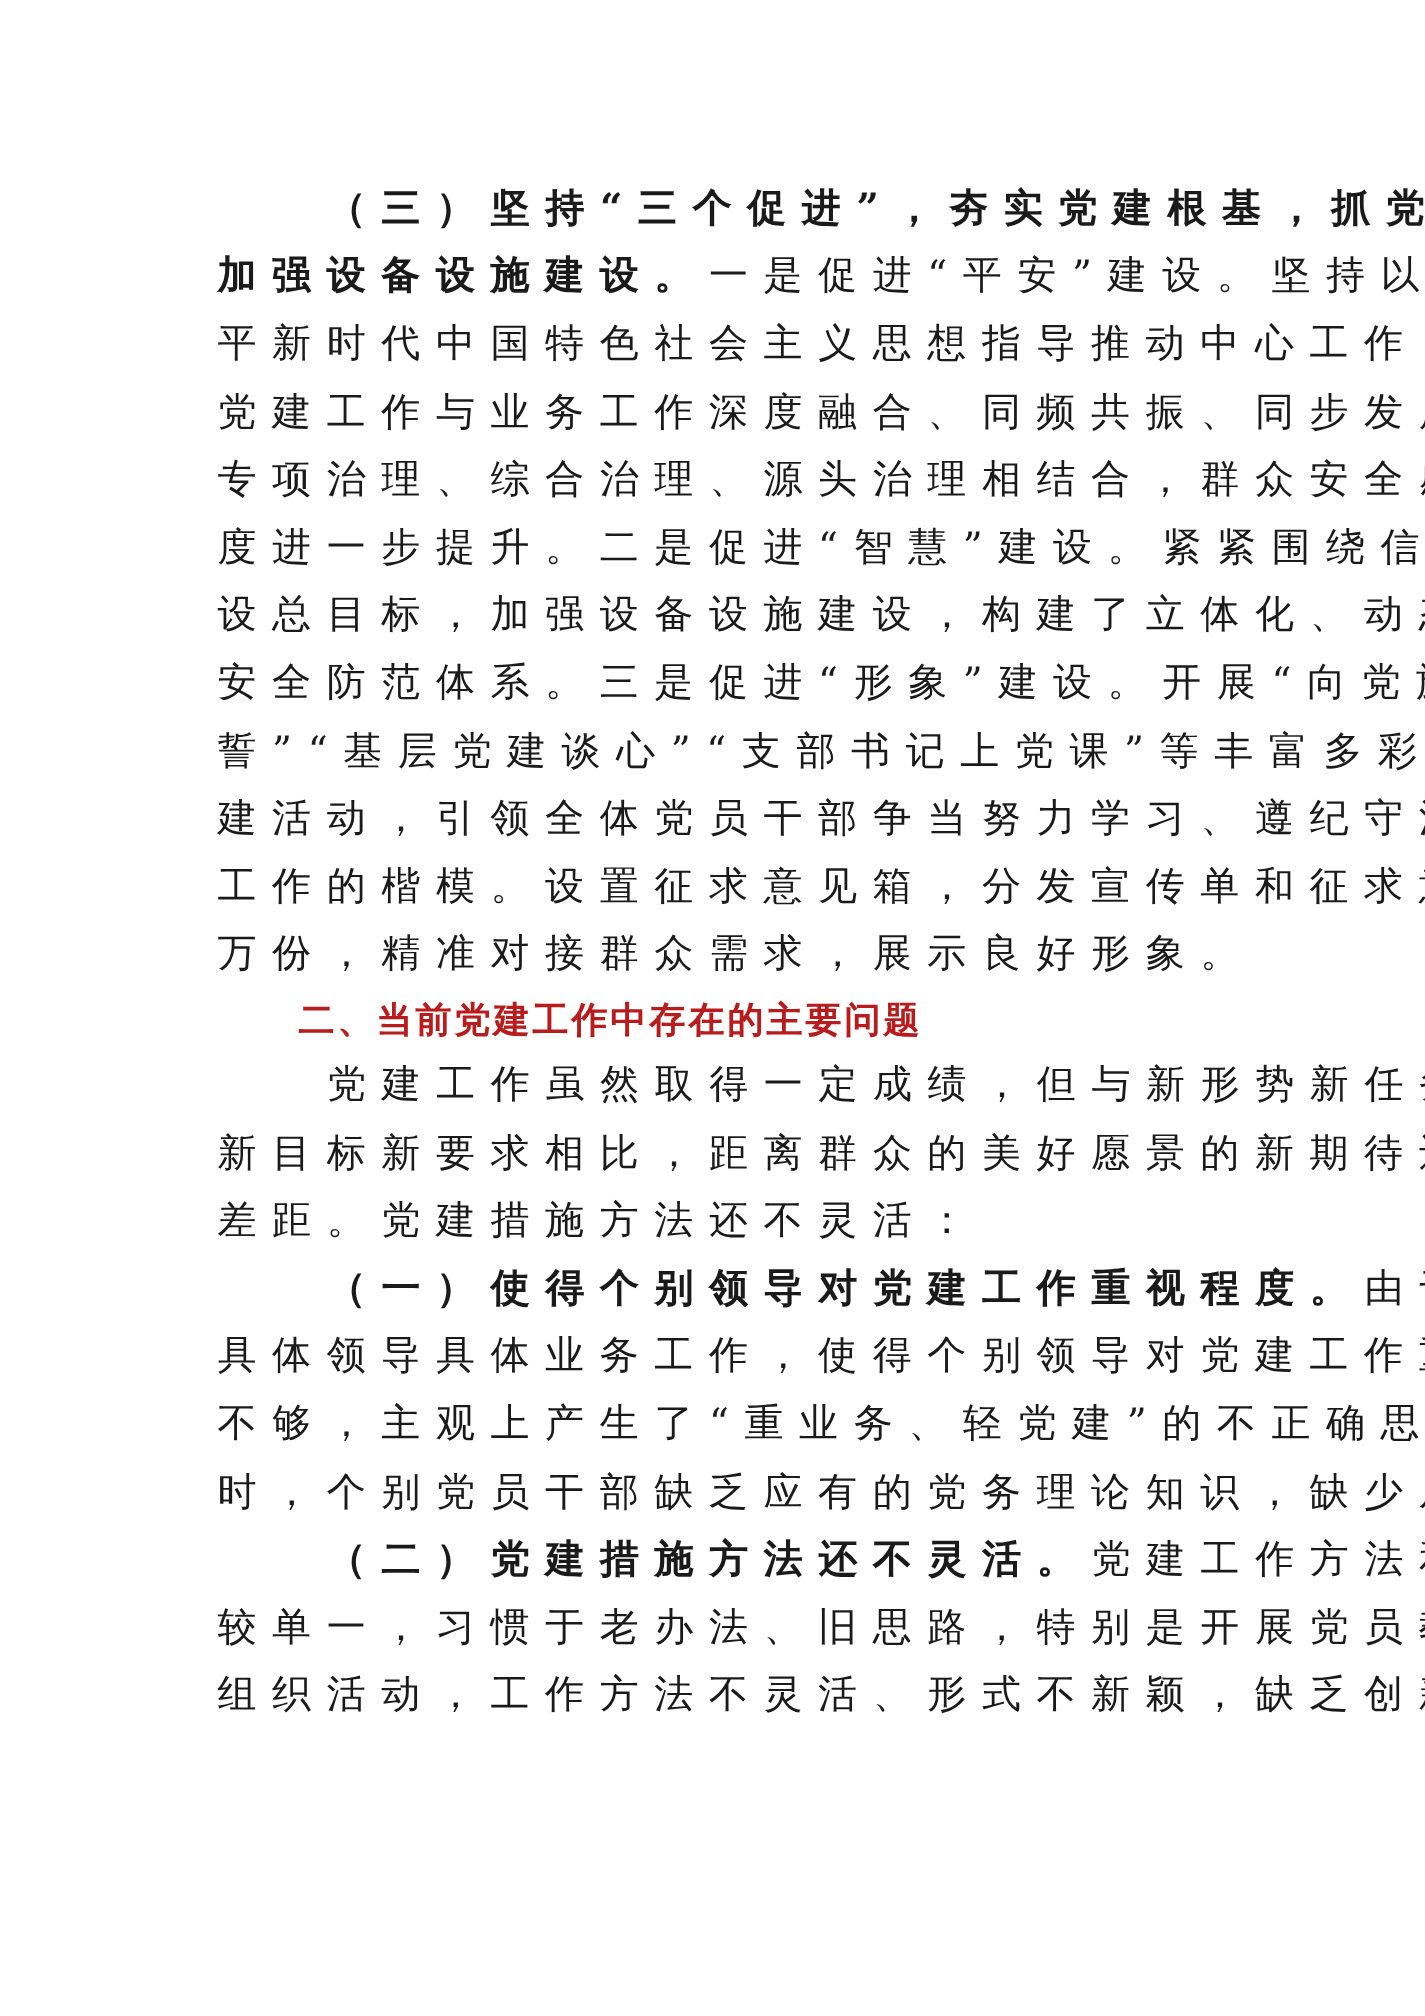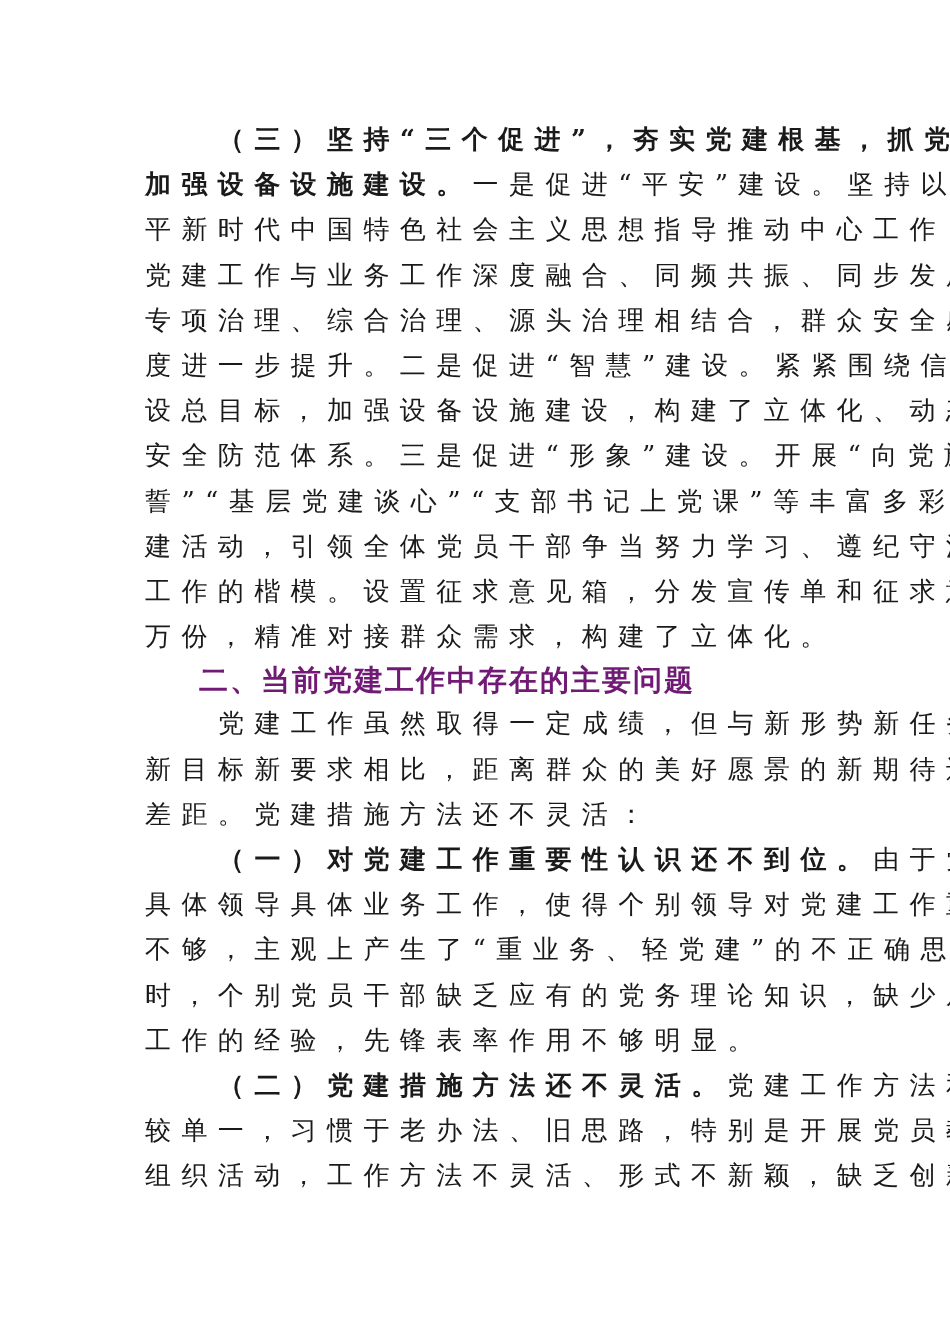--- a/index.html
+++ b/index.html
@@ -12,22 +12,22 @@
       position: absolute; left: 145px; top: 117px; width: 662px;
       font-family: "DejaVu Serif", "Liberation Serif", serif;
       font-size: 26px; line-height: 45.2px; color: #1a1a1a;
       letter-spacing: 10.4px;
       text-align: justify;
     }
     .lead { font-weight: bold; }
     .heading {
       margin: 0; text-indent: 54px;
       font-family: "DejaVu Sans", "Liberation Sans", sans-serif;
-      font-weight: bold; font-size: 29px; letter-spacing: 2px;
-      line-height: 42px; color: #701a75;
+      font-weight: bold; font-size: 24px; letter-spacing: 2px;
+      line-height: 42px; color: #b91c1c;
     }
     .line { display: block; white-space: nowrap; text-align: justify; text-align-last: justify; }
     .line.last { text-align-last: left; }
     .line.indent { padding-left: 73px; }
   </style>
 </head>
 <body>
 
 <div class="page">
   <div class="content">
@@ -37,37 +37,36 @@
       <span class="line"><span class="lead">加强设备设施建设。</span><span>一是促进“平安”建设。坚持以习近</span></span>
       <span class="line">平新时代中国特色社会主义思想指导推动中心工作，实现了</span>
       <span class="line">党建工作与业务工作深度融合、同频共振、同步发展。坚持</span>
       <span class="line">专项治理、综合治理、源头治理相结合，群众安全感和满意</span>
       <span class="line">度进一步提升。二是促进“智慧”建设。紧紧围绕信息化建</span>
       <span class="line">设总目标，加强设备设施建设，构建了立体化、动态化数字</span>
       <span class="line">安全防范体系。三是促进“形象”建设。开展“向党旗宣</span>
       <span class="line">誓”“基层党建谈心”“支部书记上党课”等丰富多彩的党</span>
       <span class="line">建活动，引领全体党员干部争当努力学习、遵纪守法、积极</span>
       <span class="line">工作的楷模。设置征求意见箱，分发宣传单和征求意见单上</span>
-      <span class="line last">万份，精准对接群众需求，构建了立体化。</span>
+      <span class="line last">万份，精准对接群众需求，展示良好形象。</span>
     </div>
 
     <div class="heading">二、当前党建工作中存在的主要问题</div>
 
     <div class="para-block">
       <span class="line indent">党建工作虽然取得一定成绩，但与新形势新任务提出的</span>
       <span class="line">新目标新要求相比，距离群众的美好愿景的新期待还有一定</span>
       <span class="line last">差距。党建措施方法还不灵活：</span>
     </div>
 
     <div class="para-block">
-      <span class="line indent"><span class="lead">（一）对党建工作重要性认识还不到位。</span><span>由于党组织不</span></span>
+      <span class="line indent"><span class="lead">（一）使得个别领导对党建工作重视程度。</span><span>由于党组织不</span></span>
       <span class="line">具体领导具体业务工作，使得个别领导对党建工作重视程度</span>
       <span class="line">不够，主观上产生了“重业务、轻党建”的不正确思想。同</span>
       <span class="line">时，个别党员干部缺乏应有的党务理论知识，缺少从事党务</span>
-      <span class="line last">工作的经验，先锋表率作用不够明显。</span>
     </div>
 
     <div class="para-block">
       <span class="line indent"><span class="lead">（二）党建措施方法还不灵活。</span><span>党建工作方法和措施比</span></span>
       <span class="line">较单一，习惯于老办法、旧思路，特别是开展党员教育和党</span>
       <span class="line">组织活动，工作方法不灵活、形式不新颖，缺乏创新性，模</span>
     </div>
 
   </div>
 </div>

